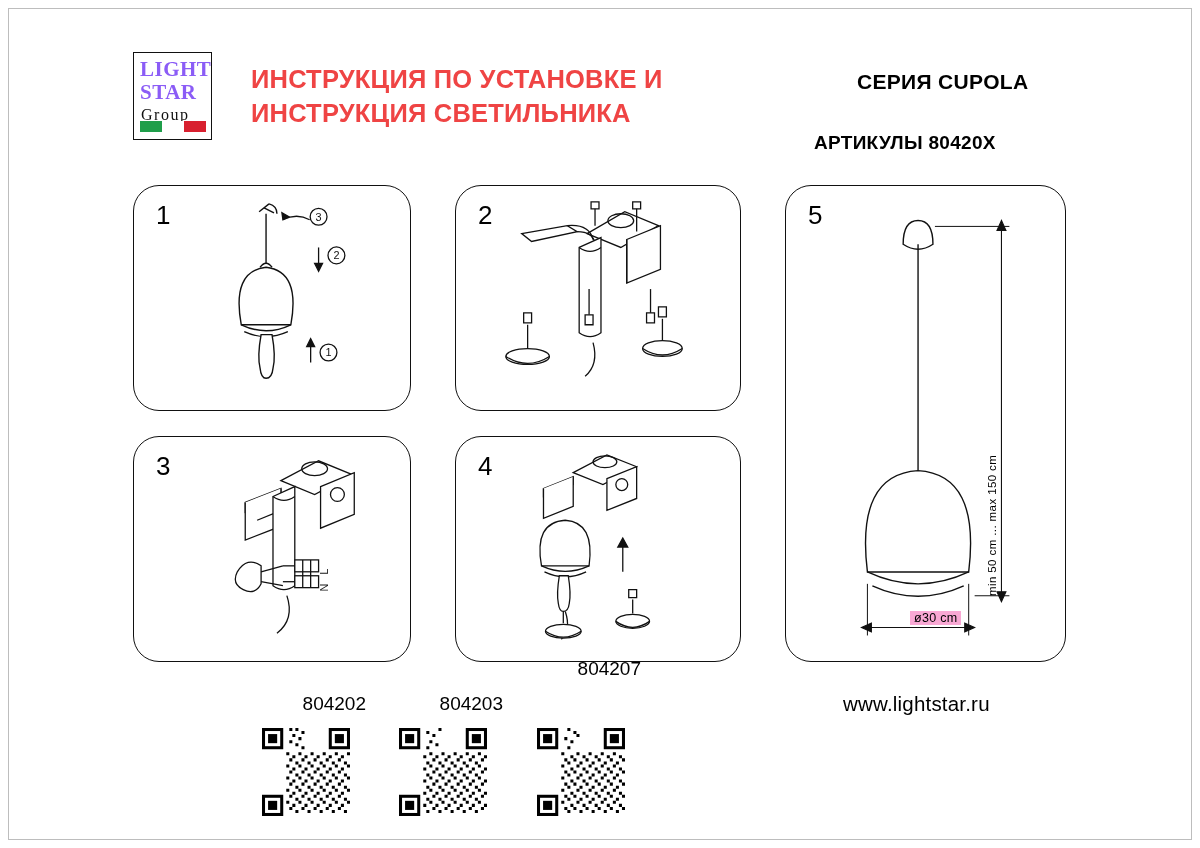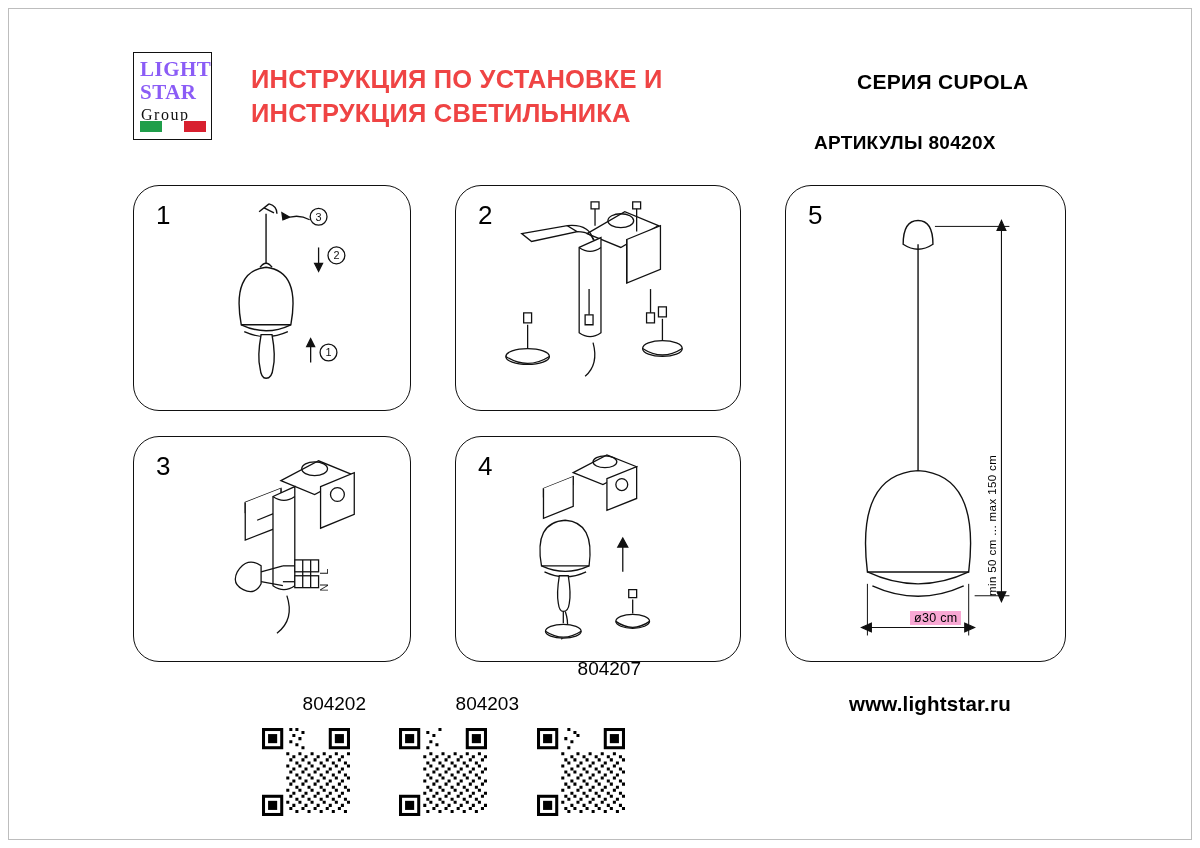--- a/index.html
+++ b/index.html
@@ -142,23 +142,22 @@
   .qr {
     position: absolute;
     width: 88px;
     height: 88px;
   }
   .site {
     position: absolute;
     left: 843px;
     top: 692px;
     font-size: 20.5px;
-    font-weight: bold;
+    font-weight: normal;
     letter-spacing: 0.2px;
-    margin-left: 6px;
   }
 
   .vlabel {
     position: absolute;
     font-size: 11.5px;
     letter-spacing: 0.4px;
     transform-origin: 0 0;
   }
   .dimlabel {
     position: absolute;
@@ -378,21 +377,21 @@
         <path d="M190 444 l-10 -4.5 l0 9 z"></path>
         <line x1="82" y1="400" x2="82" y2="452" fill="none" stroke-width="1"></line>
         <line x1="184" y1="400" x2="184" y2="452" fill="none" stroke-width="1"></line>
       </g>
     </svg>
     <div class="vlabel" style="left: 200px; top: 410px; transform: rotate(-90deg); white-space: nowrap;">min 50 cm ... max 150 cm</div>
     <div class="dimlabel" style="left: 124px; top: 425px; background:#f9a8d4; padding:0 4px;">ø30 cm</div>
   </div>
 
   <div class="code-label" style="left: 246px; top: 693px;">804202</div>
-  <div class="code-label" style="left: 399px; top: 693px;">804203</div>
+  <div class="code-label" style="left: 383px; top: 693px;">804203</div>
   <div class="code-label" style="left: 521px; top: 658px;">804207</div>
 
   <svg class="qr" style="left: 262px; top: 728px;" viewBox="0 0 29 29">
     <rect width="29" height="29" fill="#fff"></rect>
     <g fill="#000">
       <path d="M0 0h7v7H0z"></path>
         <path d="M1 1h5v5H1z" fill="#fff"></path>
         <path d="M2 2h3v3H2z"></path>
       <path d="M22 0h7v7h-7z"></path>
         <path d="M23 1h5v5h-5z" fill="#fff"></path>

